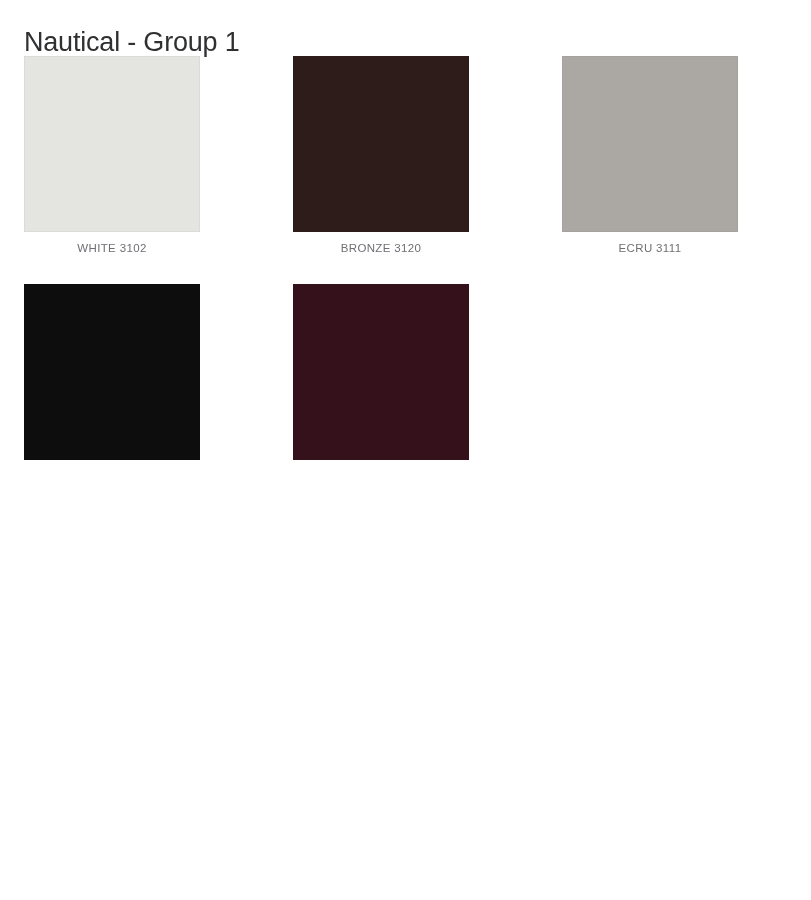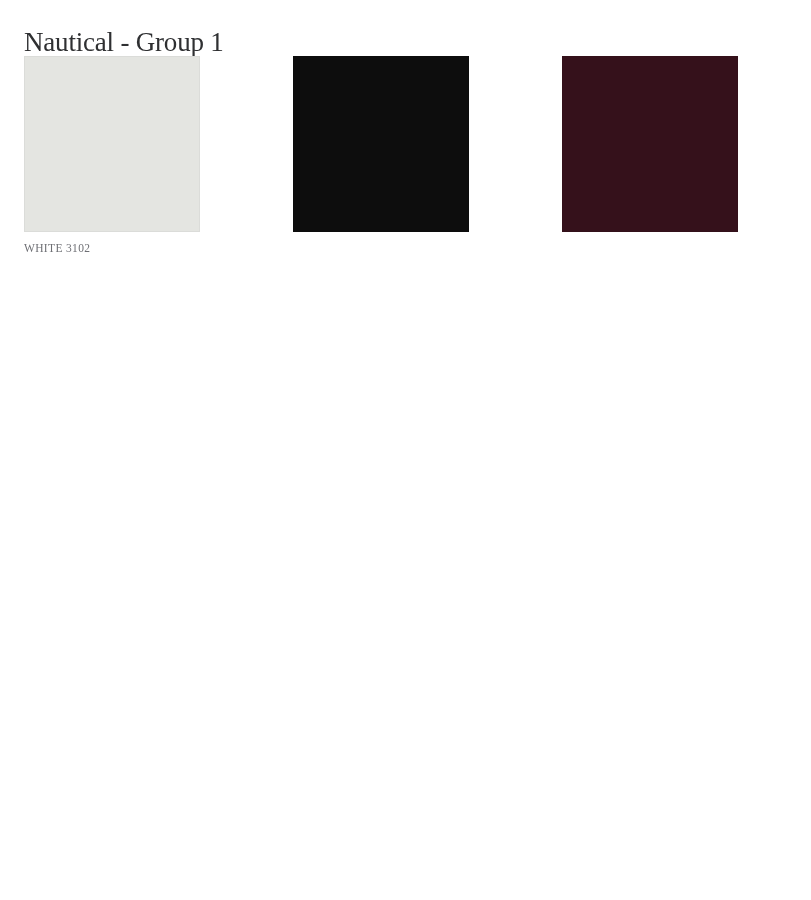--- a/index.html
+++ b/index.html
@@ -14,21 +14,20 @@
     font-family: "Liberation Sans", sans-serif;
     -webkit-font-smoothing: antialiased;
   }
 
   .page {
     position: relative;
     width: 811px;
     height: 746px;
     background: #ffffff;
     box-sizing: border-box;
-    font-family: Liberation Serif, serif;
   }
 
   .page-title {
     position: absolute;
     left: 24px;
     top: 7px;
     font-size: 27px;
     font-weight: 400;
     letter-spacing: -0.2px;
     color: #2f3032;
@@ -42,20 +41,21 @@
     top: 56px;
     width: 764px;
     display: grid;
     grid-template-columns: 176px 176px 176px;
     column-gap: 93px;
     row-gap: 29px;
   }
 
   .swatch-cell {
     width: 176px;
+    text-align: center;
   }
 
   .swatch-chip {
     width: 176px;
     height: 176px;
     display: block;
     box-shadow: inset 0 0 0 1px rgba(0, 0, 0, 0.035);
   }
 
   .swatch-label {
@@ -74,20 +74,28 @@
 <div class="page">
 
   <h1 class="page-title">Nautical - Group 1</h1>
 
   <div class="swatch-grid">
       <div class="swatch-cell">
         <div class="swatch-chip" title="WHITE 3102" style="background-color: rgb(228, 229, 225);"></div>
         <div class="swatch-label">WHITE 3102</div>
       </div>
       <div class="swatch-cell">
+        <div class="swatch-chip" title="BRONZE 3120" style="background-color: rgb(46, 28, 26);"></div>
+        <div class="swatch-label">BRONZE 3120</div>
+      </div>
+      <div class="swatch-cell">
+        <div class="swatch-chip" title="ECRU 3111" style="background-color: rgb(171, 168, 164);"></div>
+        <div class="swatch-label">ECRU 3111</div>
+      </div>
+      <div class="swatch-cell">
         <div class="swatch-chip" title="BLACK 3126" style="background-color: rgb(13, 13, 13);"></div>
       </div>
       <div class="swatch-cell">
         <div class="swatch-chip" title="PLUM 3119" style="background-color: rgb(53, 17, 27);"></div>
       </div>
     </div>
 
 </div>
 
 </body></html>

